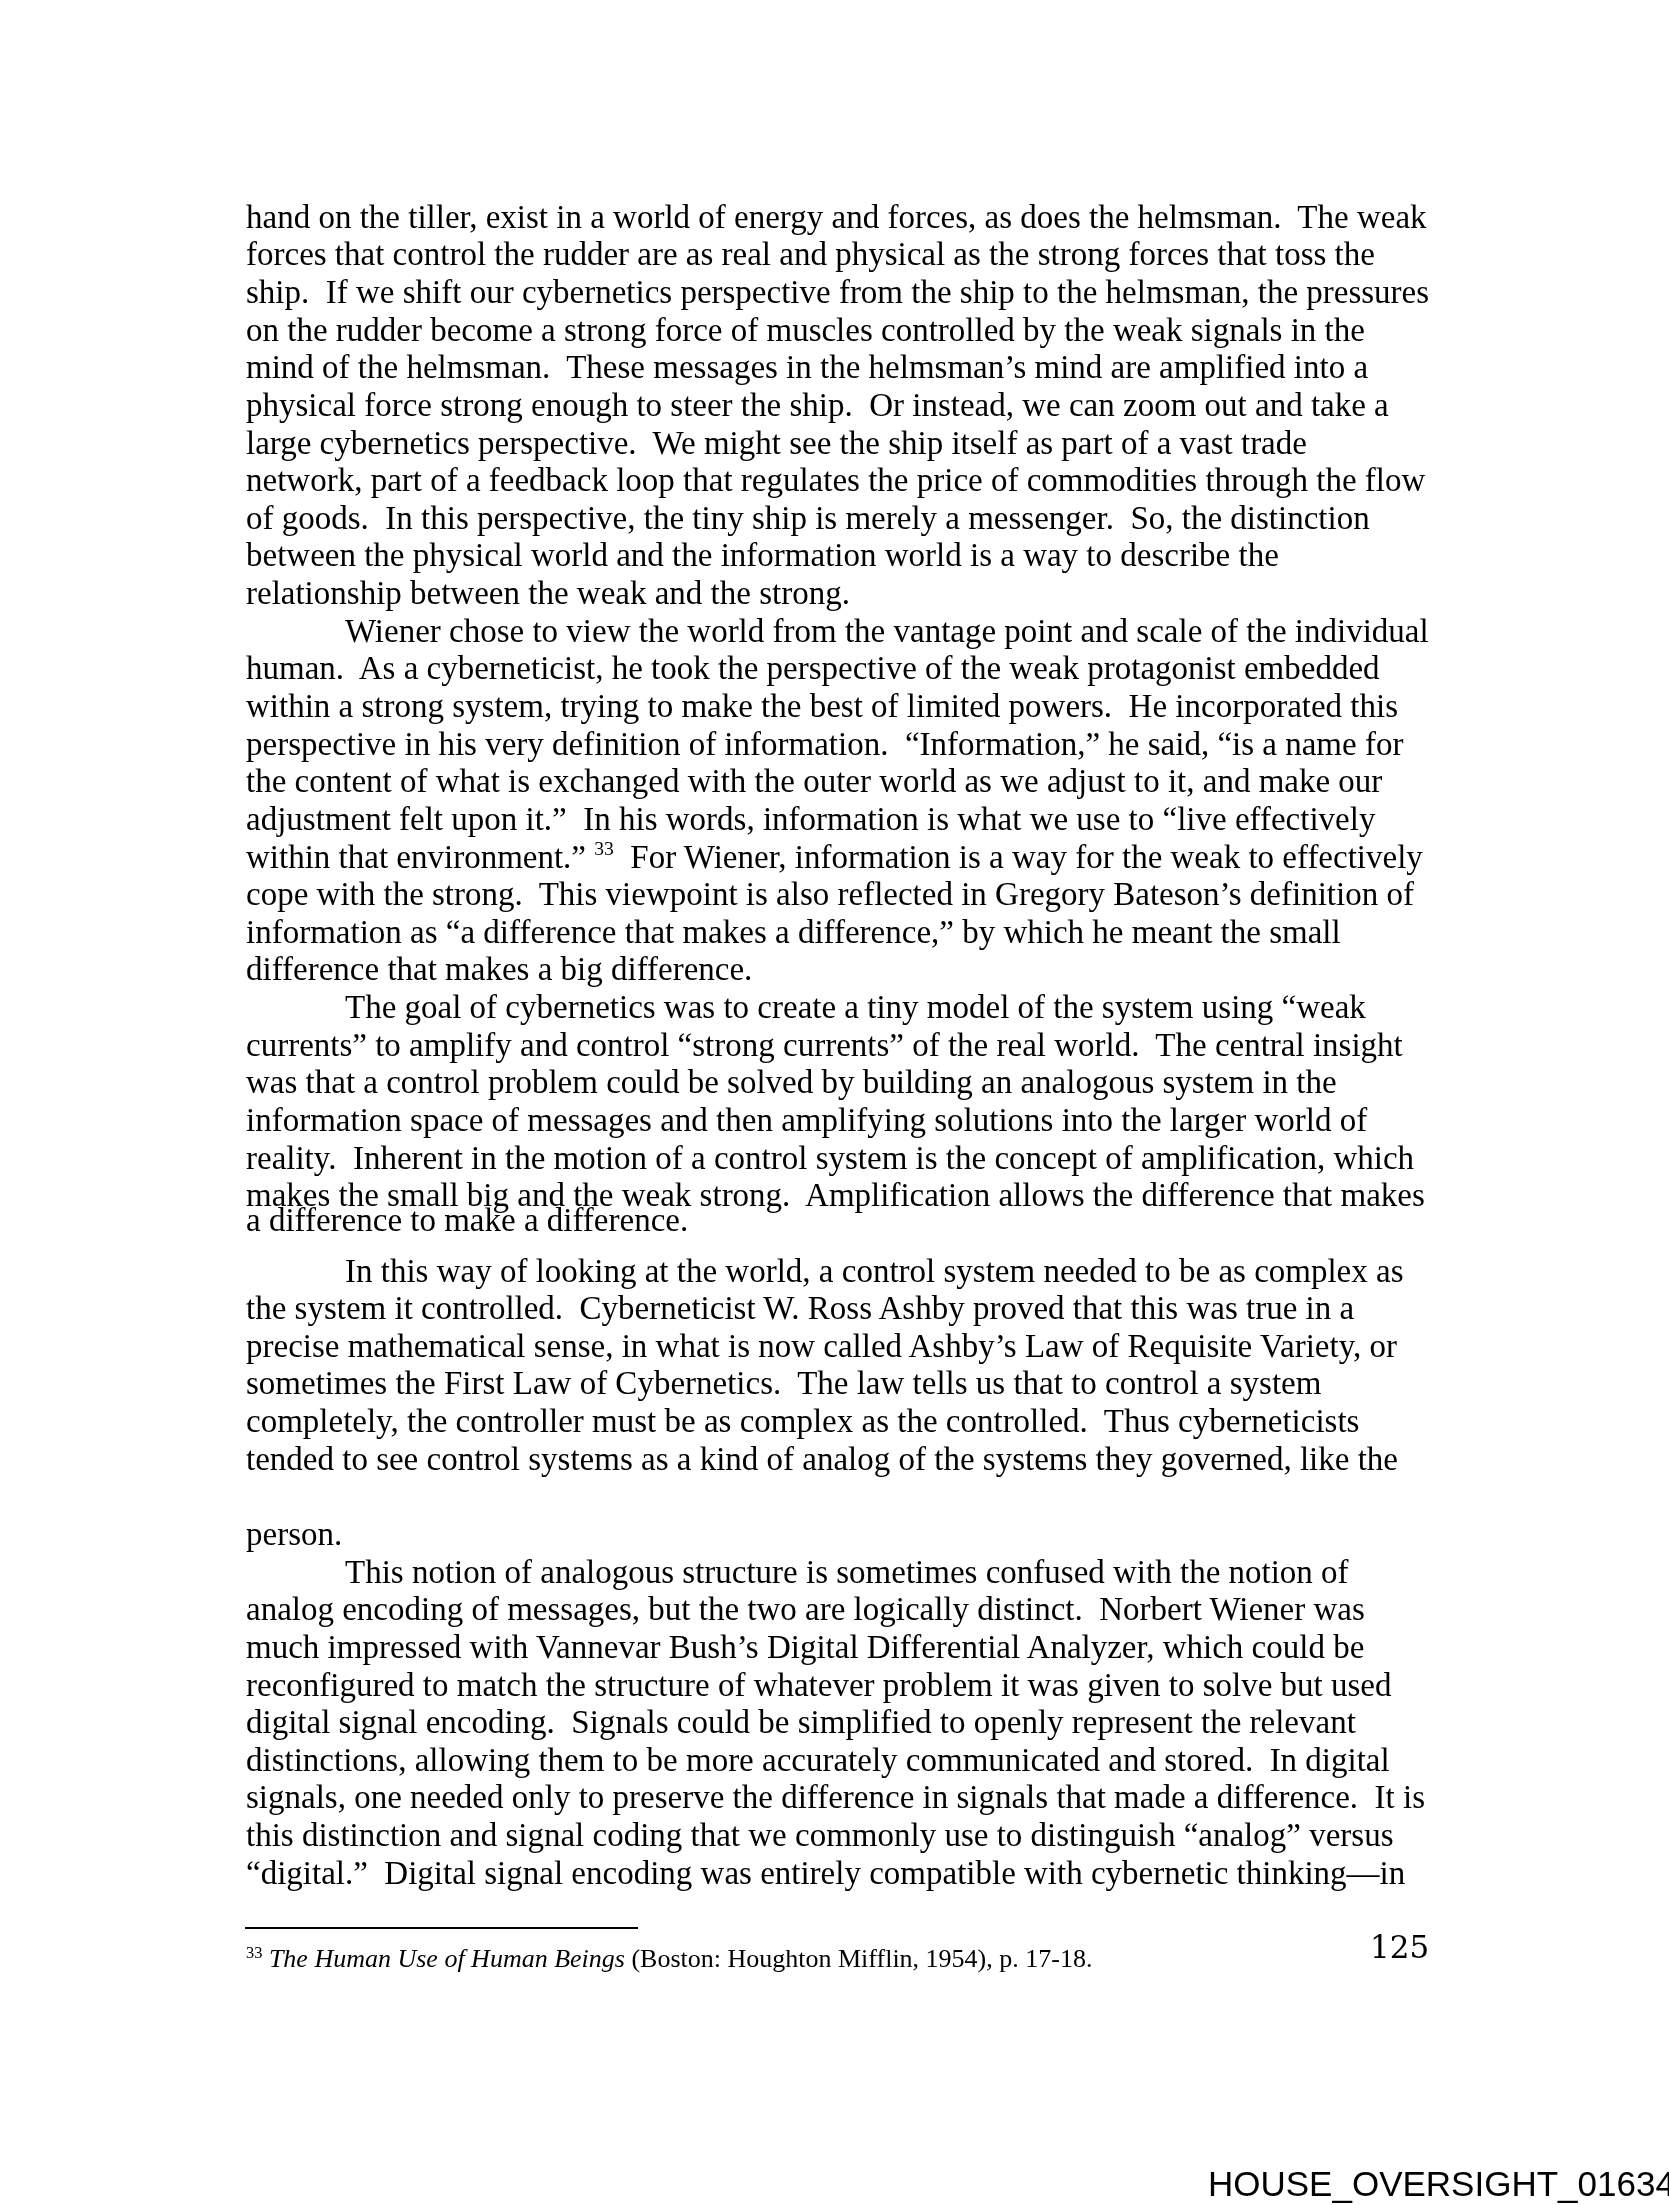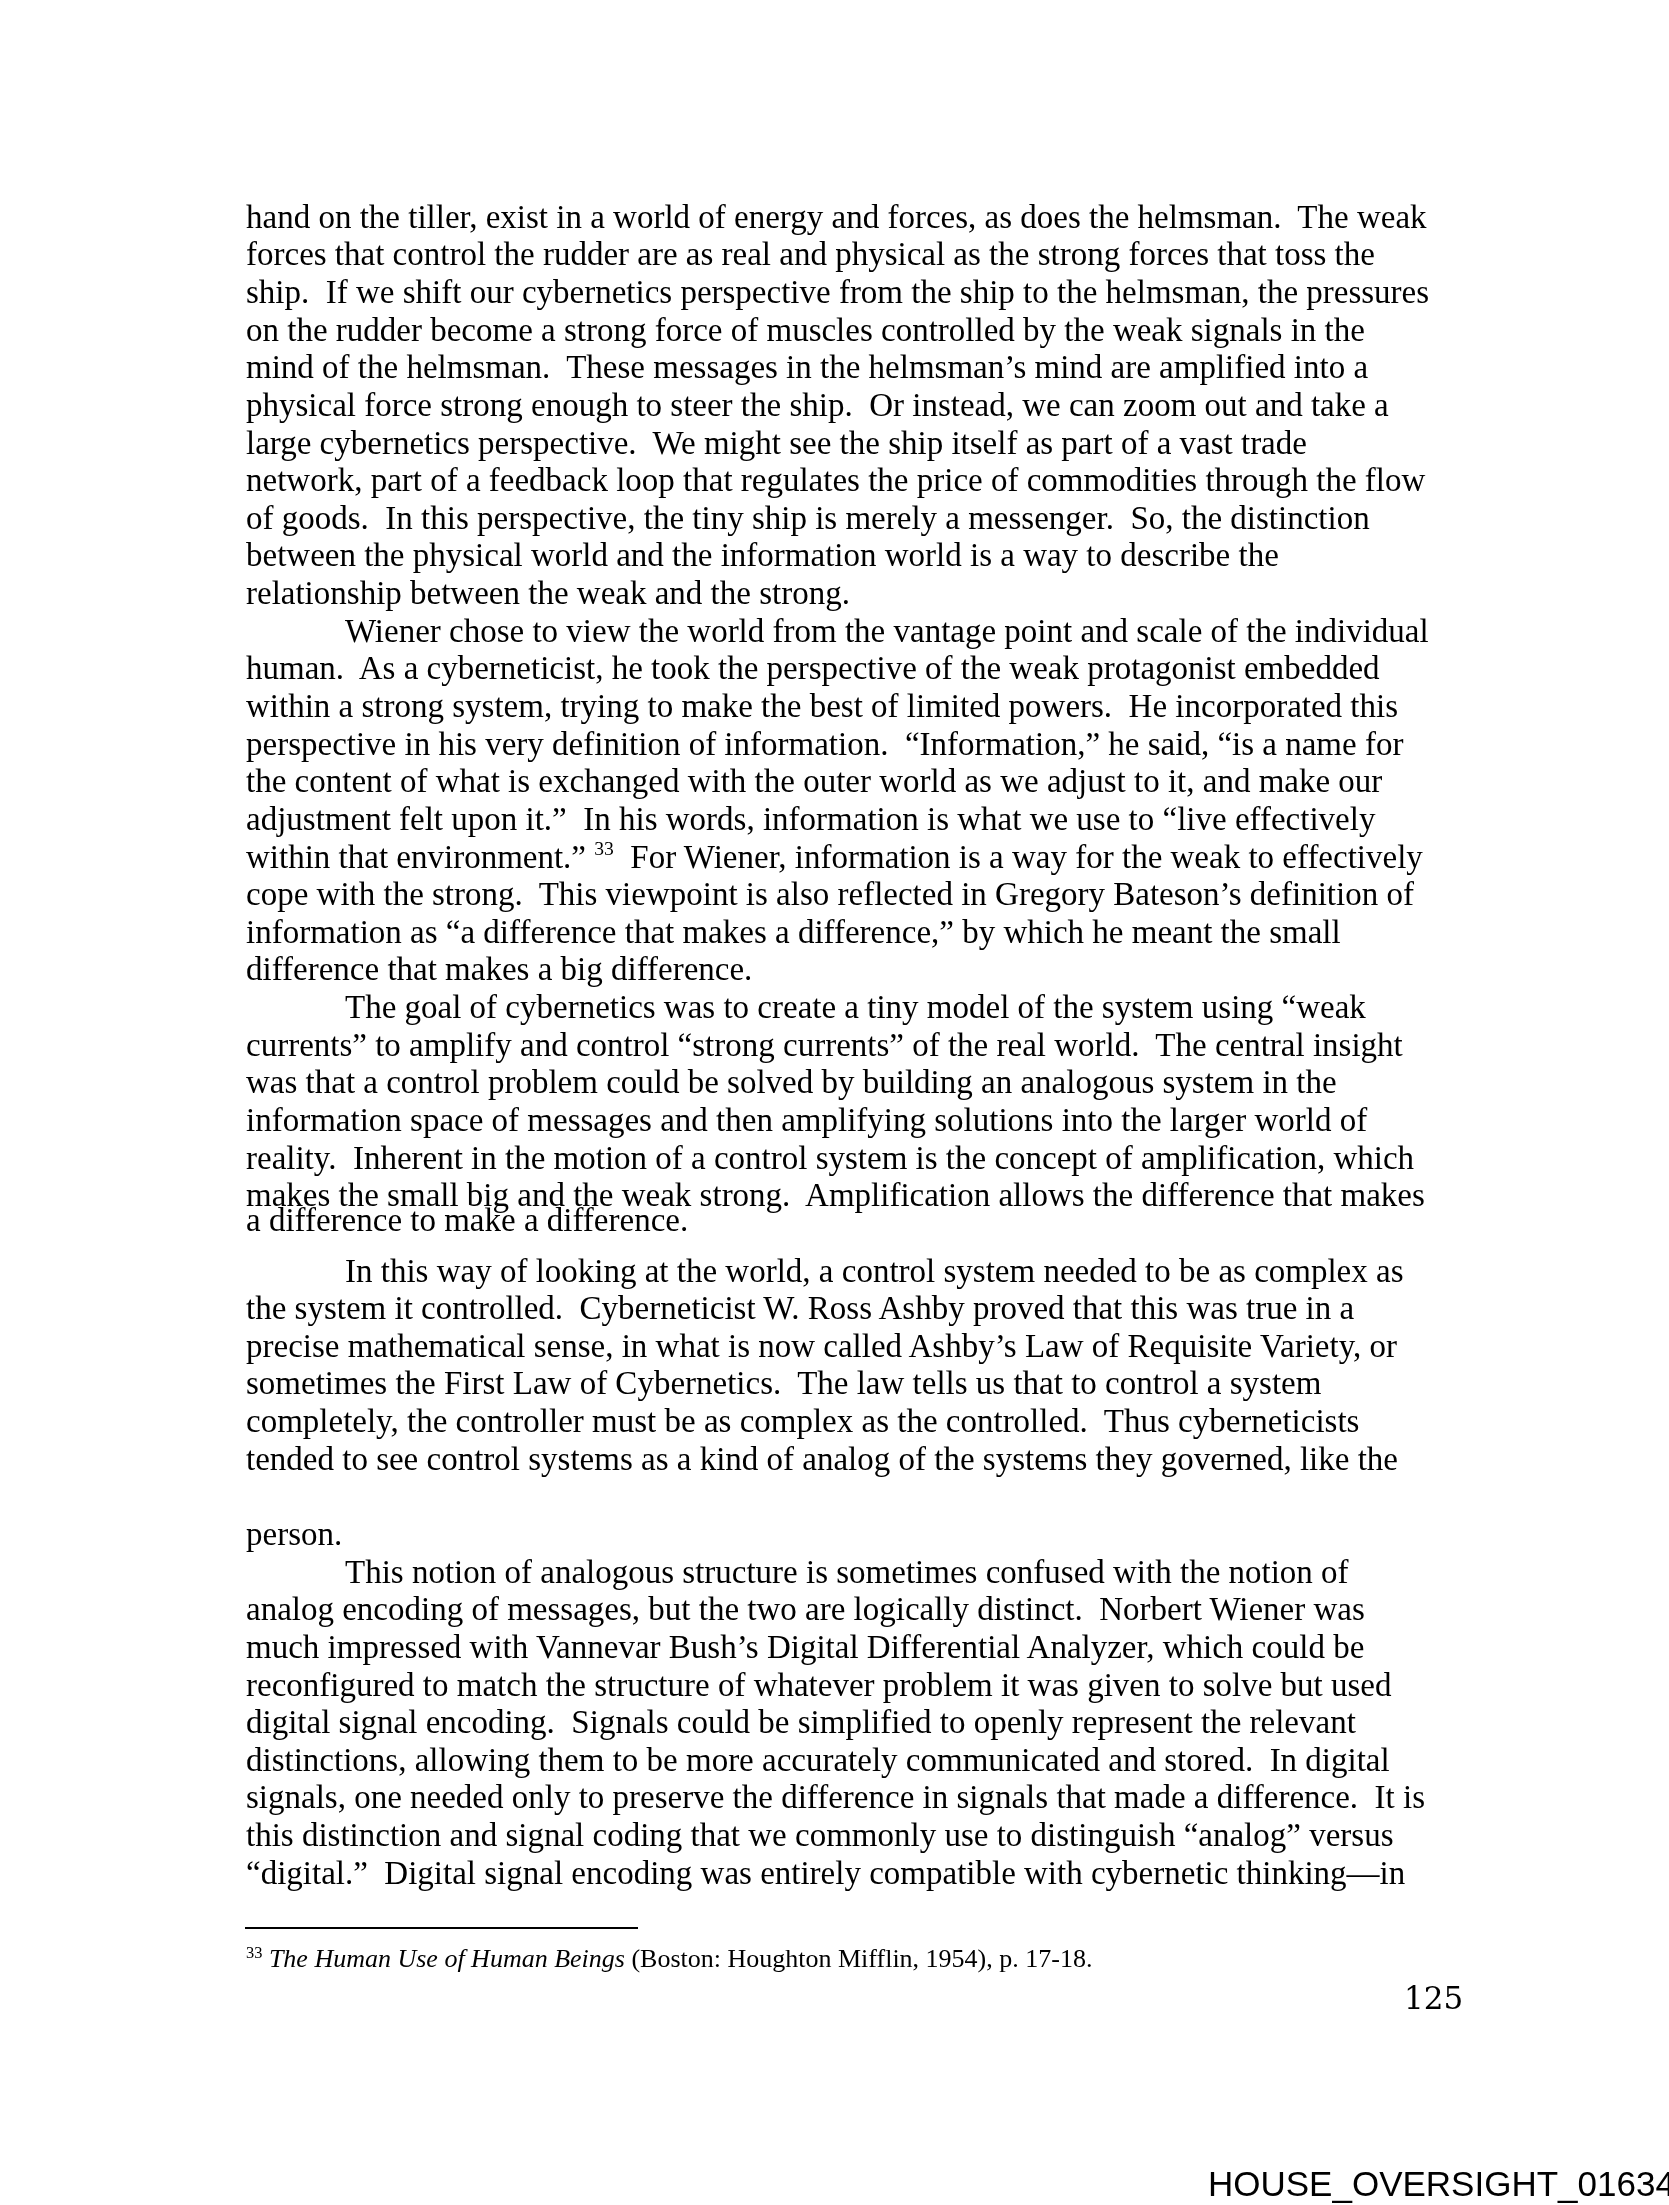--- a/index.html
+++ b/index.html
@@ -64,25 +64,24 @@
   }
   .footnote .fn-mark {
     font-size: 16.4px;
     position: relative;
     top: -9.2px;
   }
   .footnote .fn-title { font-style: italic; text-align: right; }
   .page-number {
     position: absolute;
     left: 1370px;
-    top: 1979px;
+    top: 1928px;
     font-family: "DejaVu Serif", "Liberation Serif", serif;
     font-size: 31px;
     line-height: 39px;
-    margin-left: 34px;
   }
   .bates {
     position: absolute;
     left: 1208px;
     top: 2164px;
     font-family: "Liberation Sans", "DejaVu Sans", sans-serif;
     font-size: 35px;
     line-height: 39px;
     white-space: pre;
   }

